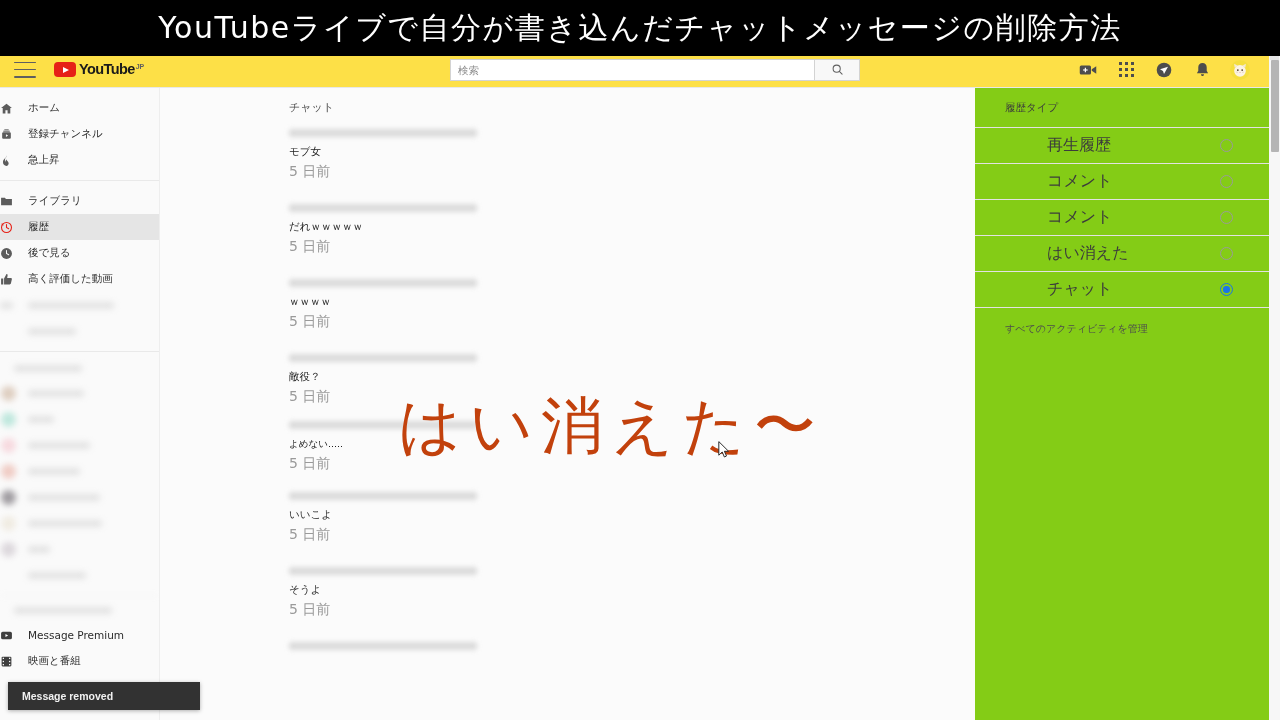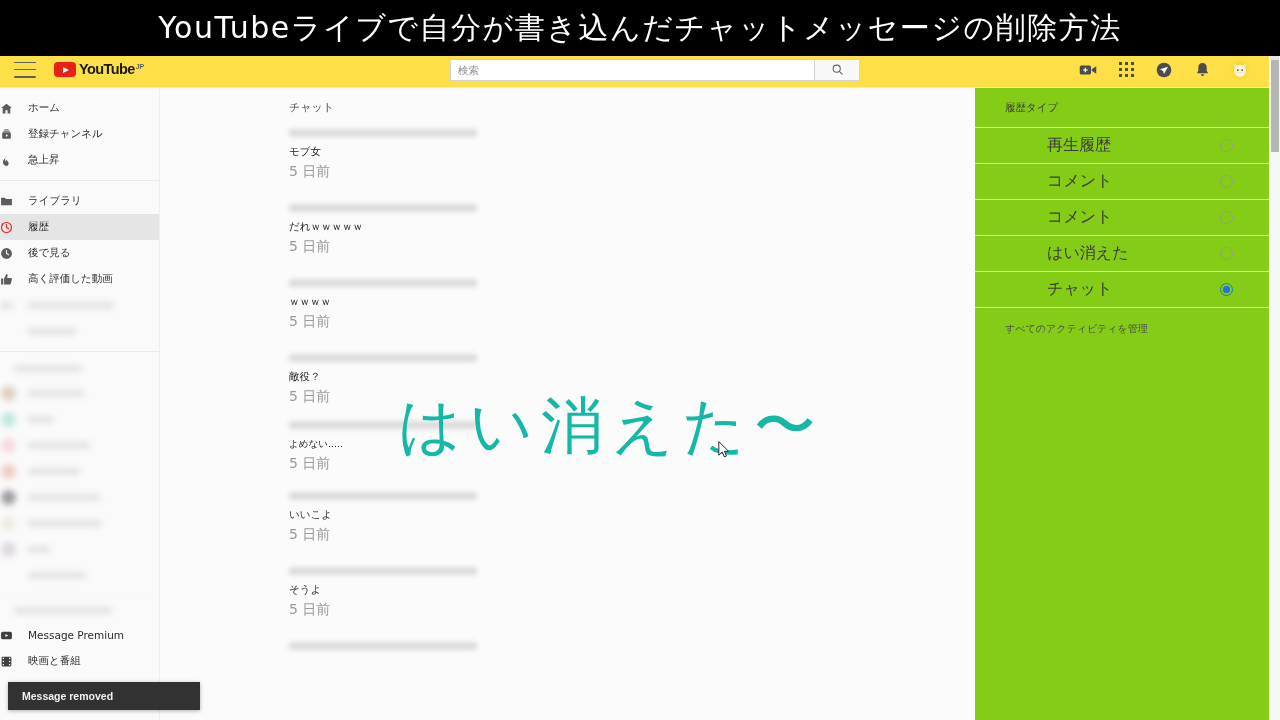--- a/index.html
+++ b/index.html
@@ -192,21 +192,21 @@
     background: #b5b5b5; border-radius: 1px; z-index: 41; cursor: pointer;
   }
   .scrollbar-arrow {
     position: absolute; right: 1px; top: 0px; width: 9px; height: 8px;
     background: #e6e6e6; z-index: 41;
   }
 
   
   .overlay-text {
     position: absolute; left: 398px; top: 386px;
-    font-size: 62px; color: #14b8a6;
+    font-size: 62px; color: #c2410c;
     letter-spacing: 8px;
     font-family: "DejaVu Sans", "Liberation Sans", sans-serif;
     z-index: 50; white-space: nowrap; line-height: 80px;
   }
   .cursor {
     position: absolute; left: 718px; top: 441px;
     z-index: 52; width: 12px; height: 18px;
   }
 
   

